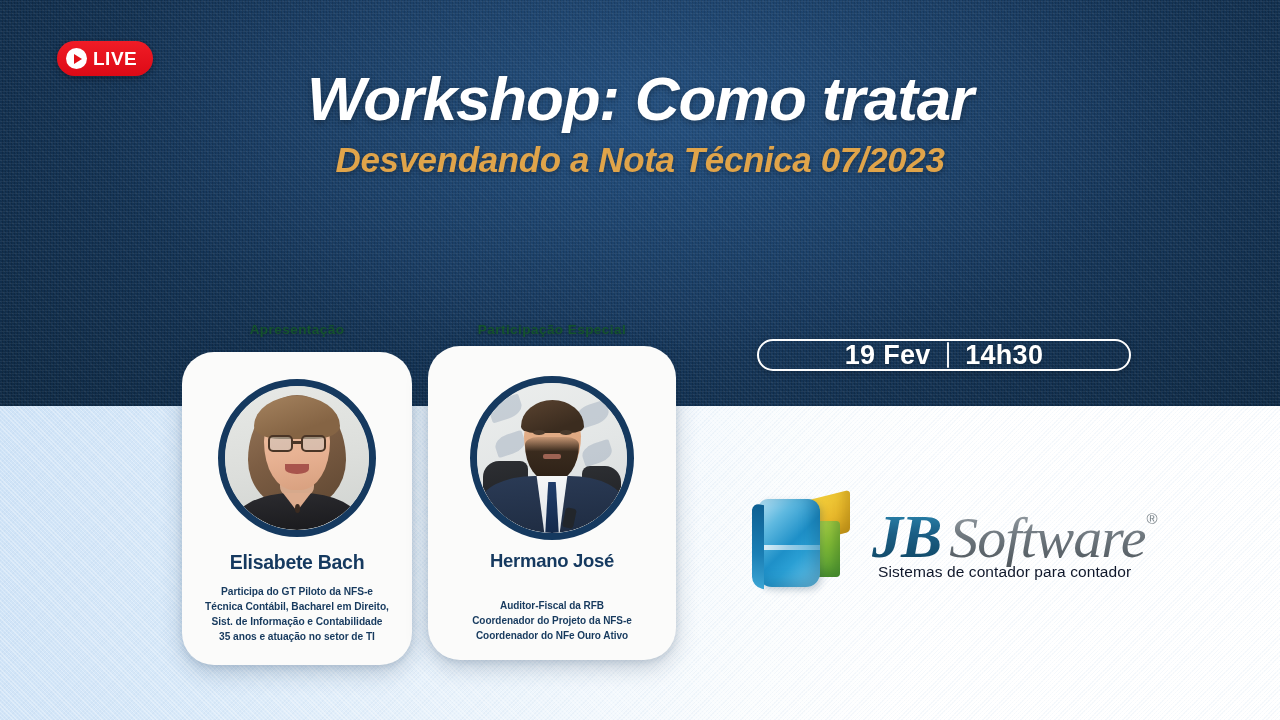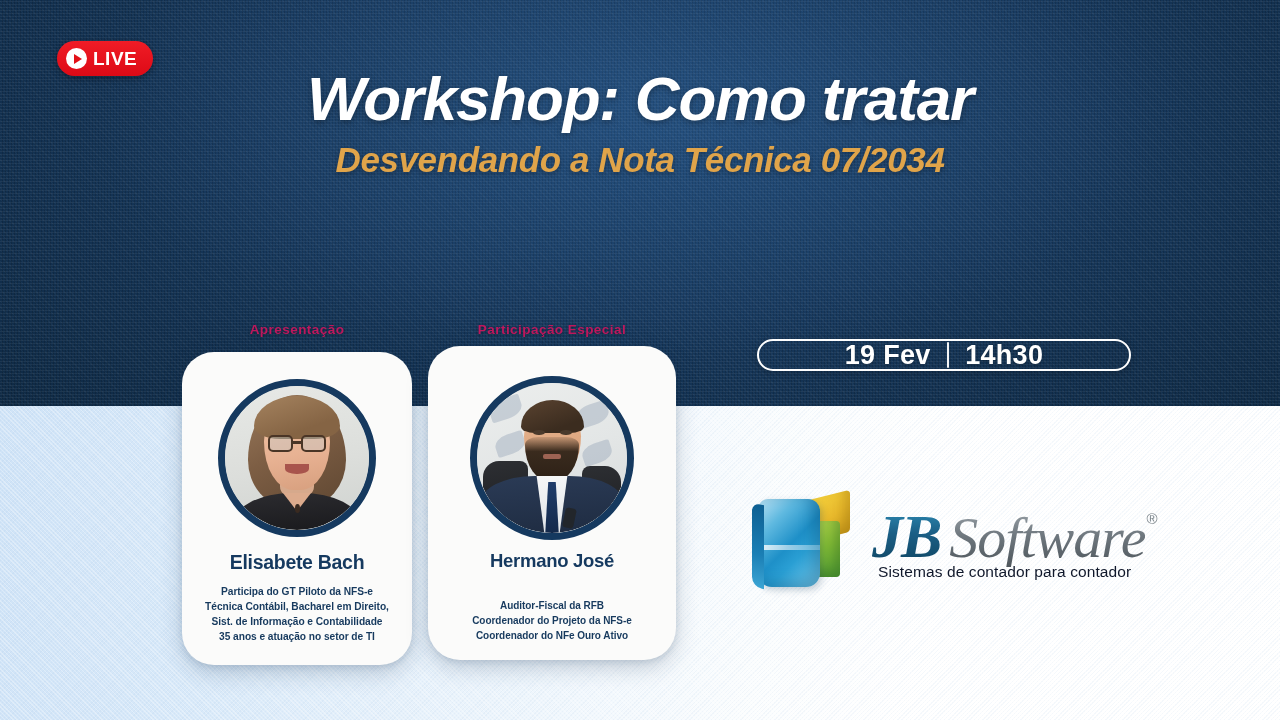--- a/index.html
+++ b/index.html
@@ -110,21 +110,21 @@
     font-weight:700;
     font-size:35px;
     line-height:1.1;
     letter-spacing:-.4px;
     text-shadow:0 2px 5px rgba(0,0,0,.28);
   }
 
   
   .sp-label {
     position:absolute; z-index:6;
-    color:#be185d;
+    color:#14532d;
     font-weight:700;
     font-size:13.5px;
     letter-spacing:.45px;
     text-align:center;
     text-shadow:0 1px 3px rgba(0,0,0,.35);
   }
   #label-1 { left:183px; top:322px; width:228px; }
   #label-2 { left:428px; top:322px; width:248px; }
 
   
@@ -344,21 +344,21 @@
 
   <div class="live-badge">
     <span class="live-play">
         <i></i>
       </span>
     <span class="live-text">LIVE</span>
   </div>
 
   <div class="title-block">
     <div class="title-line">Workshop: Como tratar</div>
-    <div class="subtitle">Desvendando a Nota Técnica 07/2034</div>
+    <div class="subtitle">Desvendando a Nota Técnica 07/2023</div>
   </div>
 
   <div class="sp-label" id="label-1">Apresentação</div>
   <div class="sp-label" id="label-2">Participação Especial</div>
 
   <div class="card" id="card-1">
     <div class="photo-ring" id="ring-1">
       <div class="photo-inner">
         <div class="pA-bg"></div>
         <div class="pA-hair-back"></div>

